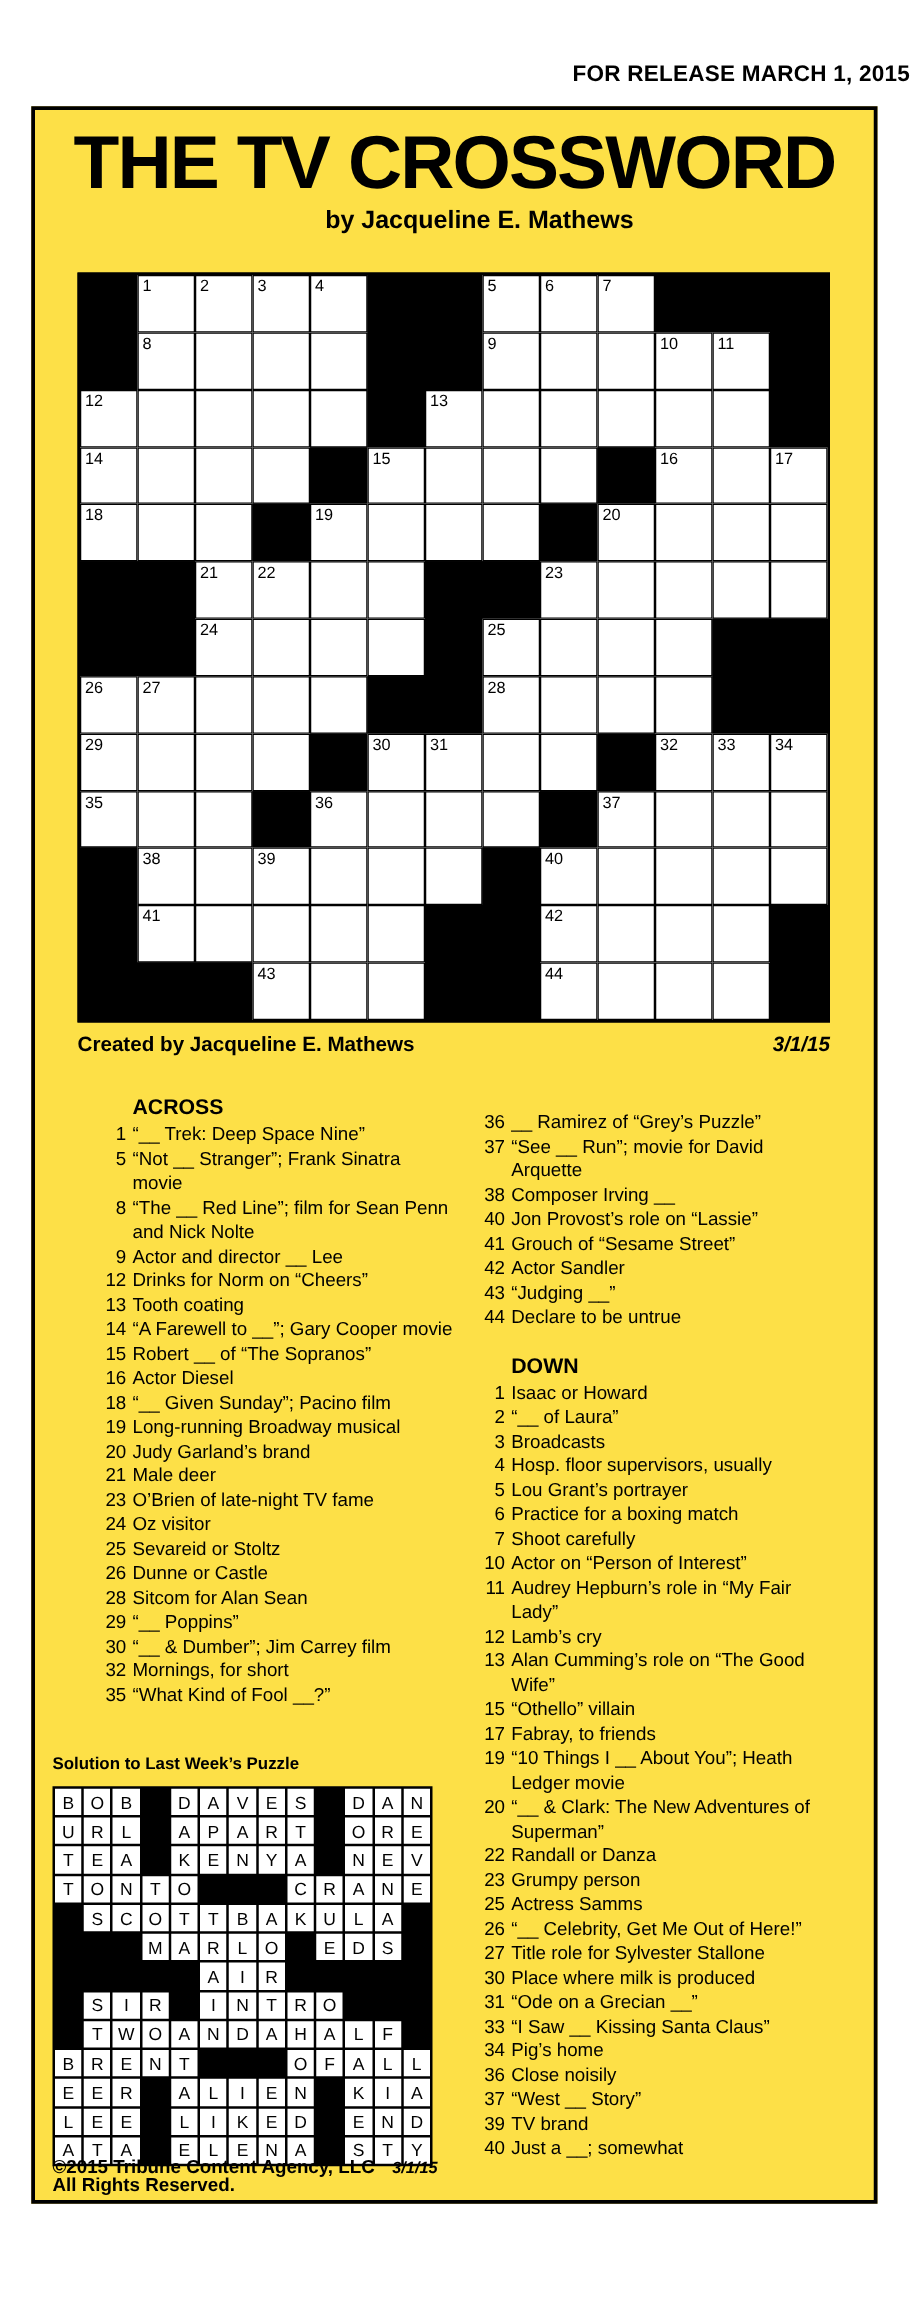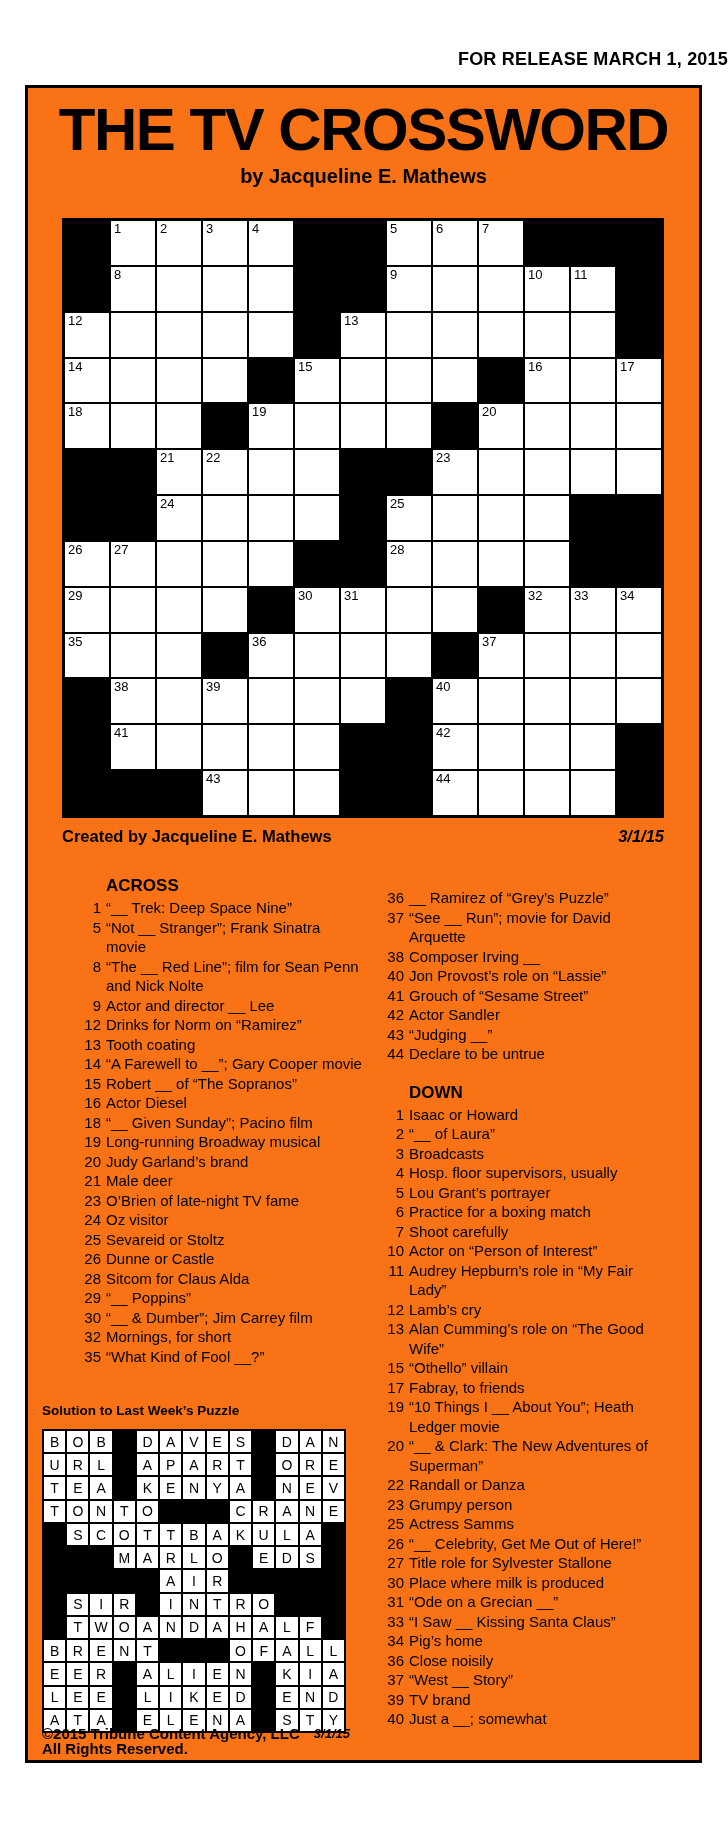--- a/index.html
+++ b/index.html
@@ -1,20 +1,20 @@
 <!DOCTYPE html>
 <html><head>
 <meta charset="utf-8">
 <style>
   html,body{margin:0;padding:0;background:#fff;}
   body{width:728px;height:1848px;position:relative;font-family:"Liberation Sans","DejaVu Sans",sans-serif;color:#000;}
   .release{position:absolute;top:49px;left:0;width:728px;text-align:right;font-size:18px;font-weight:bold;letter-spacing:.2px;}
-  .box{position:absolute;left:25px;top:85px;width:677px;height:1678px;border:3px solid #000;box-sizing:border-box;background:#f97316;}
+  .box{position:absolute;left:25px;top:85px;width:677px;height:1678px;border:3px solid #000;box-sizing:border-box;background:#fde047;}
   .title{position:absolute;top:12px;left:0;width:100%;margin:0;text-align:center;font-size:60px;line-height:1;font-weight:bold;letter-spacing:-1.5px;}
-  .byline{position:absolute;top:77px;left:0;width:100%;text-align:center;font-size:20px;font-weight:bold;}
+  .byline{position:absolute;top:77px;left:0;width:100%;text-align:center;font-size:20px;font-weight:bold;padding-left:20px;}
 
   
   .main-grid{position:absolute;left:34px;top:130px;width:602px;height:600px;box-sizing:border-box;
     background:#000;border:2px solid #000;display:grid;
     grid-template-columns:repeat(13,1fr);grid-template-rows:repeat(13,1fr);}
   .cw-cell{box-sizing:border-box;border:1.5px solid #000;position:relative;}
   .cw-cell.white{background:#fff;}
   .cw-cell.black{background:#000;}
   .cw-num{position:absolute;top:1px;left:3px;font-size:13px;line-height:14px;}
 
@@ -332,21 +332,21 @@
         <div class="clue">
           <span class="clue-num">8</span>
           <span class="clue-text">“The __ Red Line”; film for Sean Penn and Nick Nolte</span>
         </div>
         <div class="clue">
           <span class="clue-num">9</span>
           <span class="clue-text">Actor and director __ Lee</span>
         </div>
         <div class="clue">
           <span class="clue-num">12</span>
-          <span class="clue-text">Drinks for Norm on “Ramirez”</span>
+          <span class="clue-text">Drinks for Norm on “Cheers”</span>
         </div>
         <div class="clue">
           <span class="clue-num">13</span>
           <span class="clue-text">Tooth coating</span>
         </div>
         <div class="clue">
           <span class="clue-num">14</span>
           <span class="clue-text">“A Farewell to __”; Gary Cooper movie</span>
         </div>
         <div class="clue">
@@ -384,21 +384,21 @@
         <div class="clue">
           <span class="clue-num">25</span>
           <span class="clue-text">Sevareid or Stoltz</span>
         </div>
         <div class="clue">
           <span class="clue-num">26</span>
           <span class="clue-text">Dunne or Castle</span>
         </div>
         <div class="clue">
           <span class="clue-num">28</span>
-          <span class="clue-text">Sitcom for Claus Alda</span>
+          <span class="clue-text">Sitcom for Alan Sean</span>
         </div>
         <div class="clue">
           <span class="clue-num">29</span>
           <span class="clue-text">“__ Poppins”</span>
         </div>
         <div class="clue">
           <span class="clue-num">30</span>
           <span class="clue-text">“__ &amp; Dumber”; Jim Carrey film</span>
         </div>
         <div class="clue">

